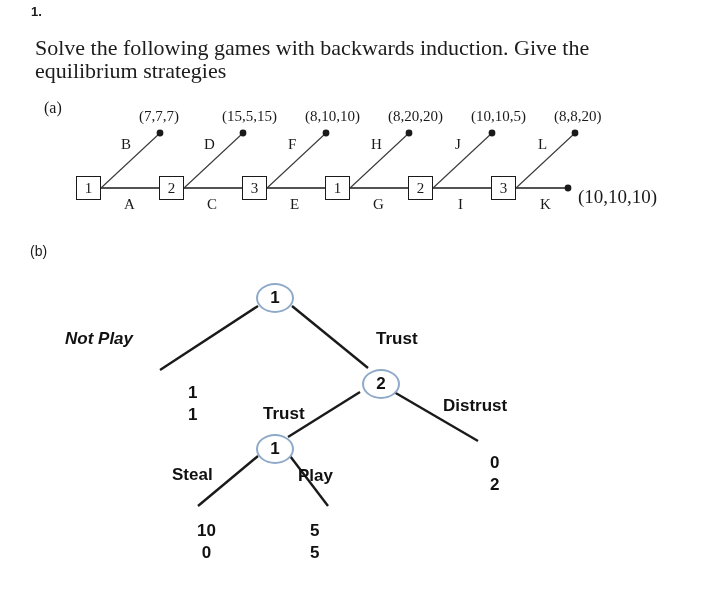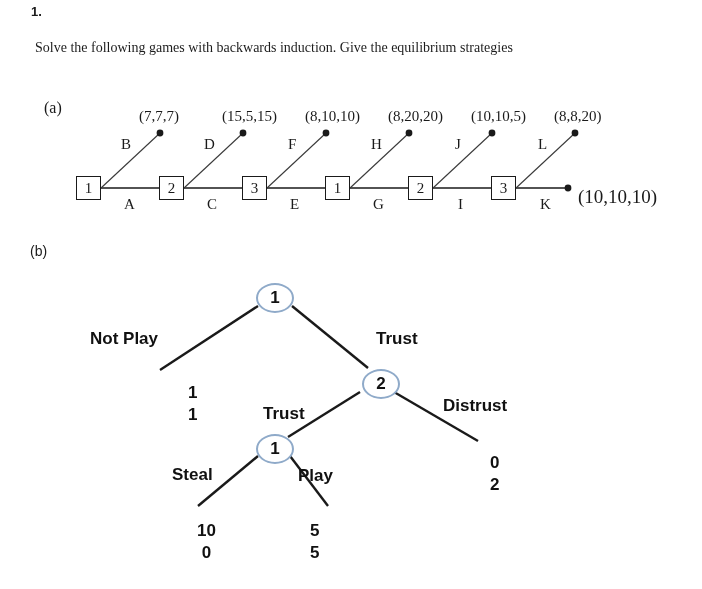--- a/index.html
+++ b/index.html
@@ -15,21 +15,21 @@
 
   
   #q-number{
     position:absolute;left:31px;top:4px;
     font-family:"Liberation Sans", sans-serif;
     font-weight:bold;font-size:13px;letter-spacing:0px;
   }
   #prompt{
     position:absolute;left:35px;top:36px;width:660px;
     font-family:"Liberation Serif", serif;
-    font-size:14px;line-height:23px;
+    font-size:22px;line-height:23px;
     text-align:left;
     color:#1c1c1c;
   }
   #prompt .l2{display:block;}
 
   
   #label-a{
     position:absolute;left:44px;top:99px;
     font-family:"Liberation Serif", serif;font-size:16px;
   }
@@ -180,21 +180,21 @@
 
     <line x1="258" y1="456" x2="198" y2="506" stroke="#1a1a1a" stroke-width="2.4"></line>
 
     <line x1="290" y1="456" x2="328" y2="506" stroke="#1a1a1a" stroke-width="2.4"></line>
   </svg>
 
   <div class="node-b" style="left:256px;top:283px;">1</div>
   <div class="node-b" style="left:362px;top:369px;">2</div>
   <div class="node-b" style="left:256px;top:434px;">1</div>
 
-  <div class="blabel-b" style="left:90px;top:329px;">Not Play</div>
+  <div class="blabel-b" style="left:65px;top:329px;font-style:italic;">Not Play</div>
   <div class="blabel-b" style="left:376px;top:329px;">Trust</div>
   <div class="blabel-b" style="left:263px;top:404px;">Trust</div>
   <div class="blabel-b" style="left:443px;top:396px;">Distrust</div>
   <div class="blabel-b" style="left:172px;top:465px;">Steal</div>
   <div class="blabel-b" style="left:298px;top:466px;">Play</div>
 
   <div class="payoff-b" style="left:188px;top:382px;">
     <span>1</span>
     <span>1</span>
   </div>

